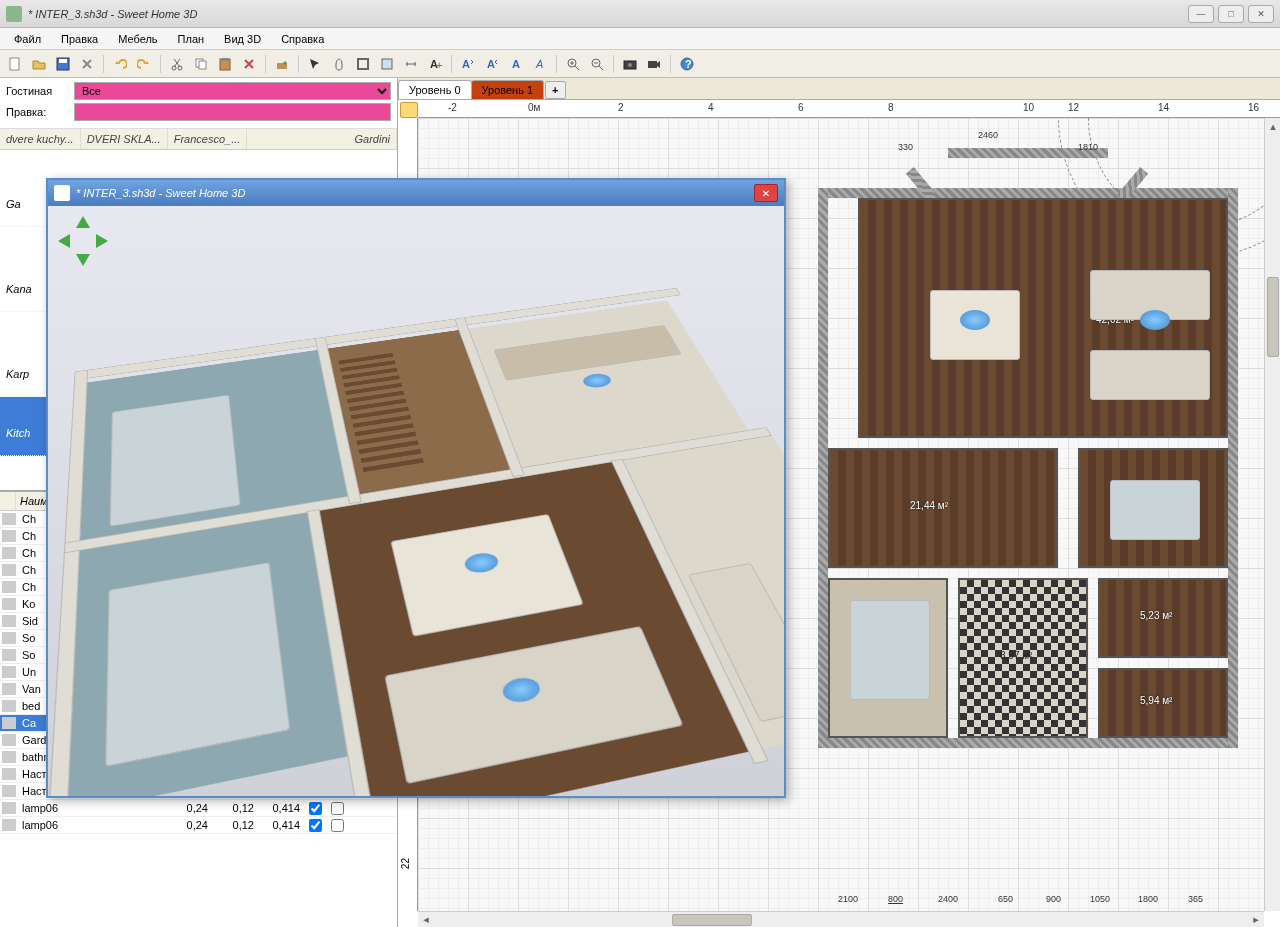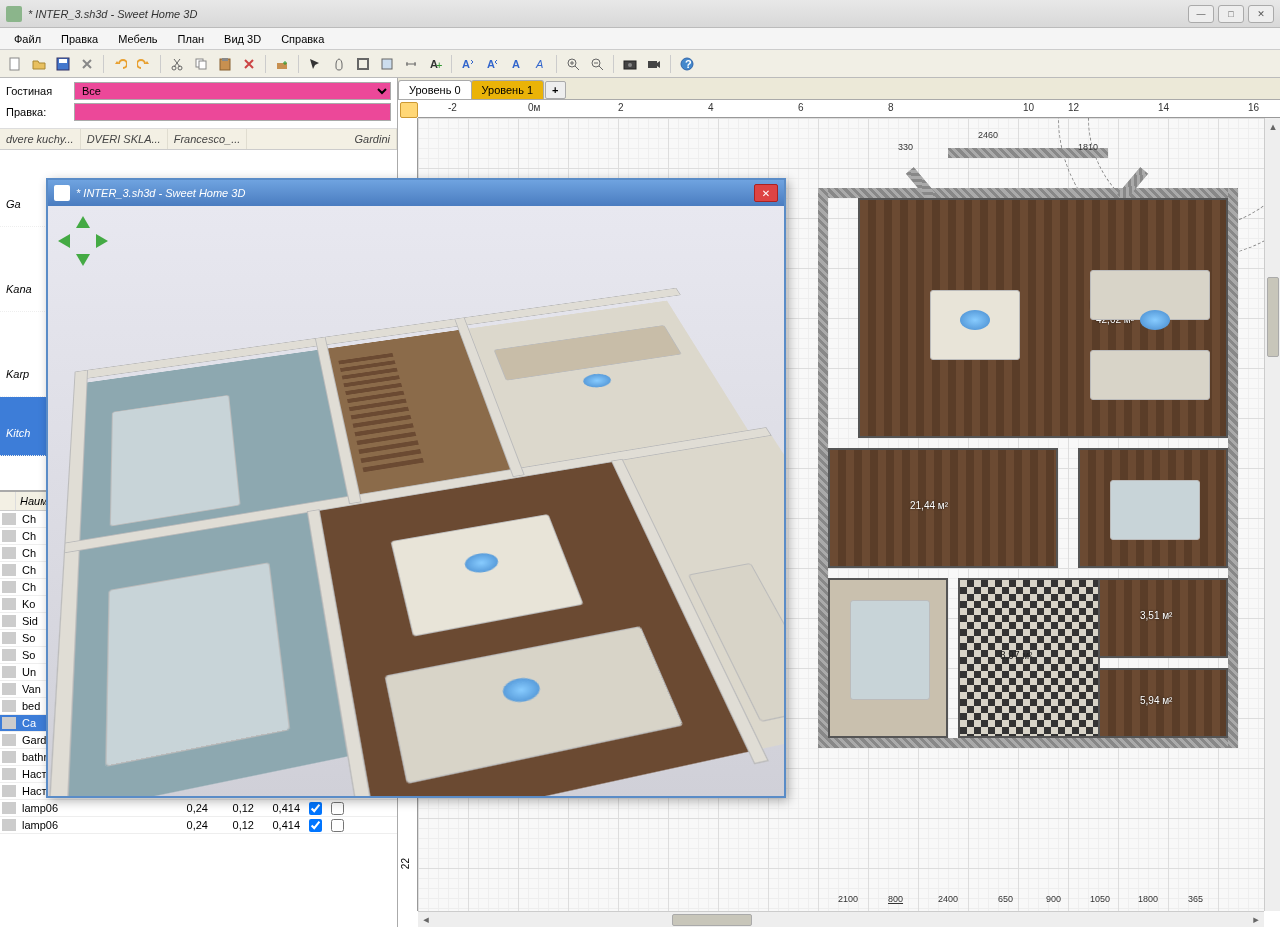--- a/index.html
+++ b/index.html
@@ -49,21 +49,21 @@
 .furn-row .ico { width:14px; height:12px; margin:0 2px; background:#ccc; display:inline-block;}
 .furn-row span { padding:0 4px; overflow:hidden; white-space:nowrap;}
 .c-name { width: 148px; }
 .c-n1,.c-n2,.c-n3 { width: 46px; text-align:right;}
 .c-chk { width: 22px; text-align:center;}
 input[type=checkbox]{ margin:0;}
 
 
 .level-tabs { position:absolute; top:0; left:0; right:0; height:22px; display:flex; background:#ece9d8; border-bottom:1px solid #aaa; align-items:end;}
 .level-tab { padding:3px 10px; background:#fff; border:1px solid #aaa; border-bottom:none; margin-right:-1px; border-radius:3px 3px 0 0;}
-.level-tab.inactive { background:#eab308;margin-top:32px;}
+.level-tab.inactive { background:#c2410c;margin-top:32px;}
 .add-tab { padding:2px 6px; font-weight:bold; border:1px solid #aaa; background:#eee; margin-left:2px; border-radius:2px;}
 
 .lock-btn { position:absolute; top:24px; left:2px; width:18px; height:16px; background:#ffd776; border:1px solid #cc9933; border-radius:2px;}
 
 .ruler-h { position:absolute; top:22px; left:20px; right:0; height:18px; background:#fff; border-bottom:1px solid #999; display:flex;}
 .ruler-h span { position:absolute; top:2px; font-size:10px; color:#333;}
 
 .plan-area { position:absolute; top:40px; left:20px; right:16px; bottom:16px; background:#f8f8f8;
   background-image: 
     linear-gradient(#ddd 1px, transparent 1px),
@@ -648,25 +648,25 @@
         </div>
         <div class="room wood" style="top:300px; left:260px; width:150px; height:120px;">
           <div class="room-label" style="top:50px; left:50px;">8,57 м²</div>
           <div class="furn3d bed" style="top:30px; left:30px; width:90px; height:60px;"></div>
         </div>
 
         <div class="room beige" style="top:430px; left:10px; width:120px; height:160px;">
           <div class="room-label dark" style="top:70px; left:30px;">16,01 м²</div>
           <div class="furn3d bed" style="top:20px; left:20px; width:80px; height:100px;"></div>
         </div>
-        <div class="room tile" style="top:430px; left:140px; width:142px; height:160px;">
+        <div class="room tile" style="top:430px; left:140px; width:130px; height:160px;">
           <div class="room-label dark" style="top:70px; left:40px;">8,97 м²</div>
         </div>
         <div class="room wood" style="top:430px; left:280px; width:130px; height:80px;">
-          <div class="room-label" style="top:30px; left:40px;">3,51 м²</div>
+          <div class="room-label" style="top:30px; left:40px;">5,23 м²</div>
         </div>
         <div class="room wood" style="top:520px; left:280px; width:130px; height:70px;">
           <div class="room-label" style="top:25px; left:40px;">5,94 м²</div>
         </div>
       </div>
 
       <div id="plan-dims">
           <div class="dims" style="top: 12px; left: 560px;">2460</div>
           <div class="dims" style="top: 24px; left: 480px;">330</div>
           <div class="dims" style="top: 24px; left: 660px;">1810</div>

